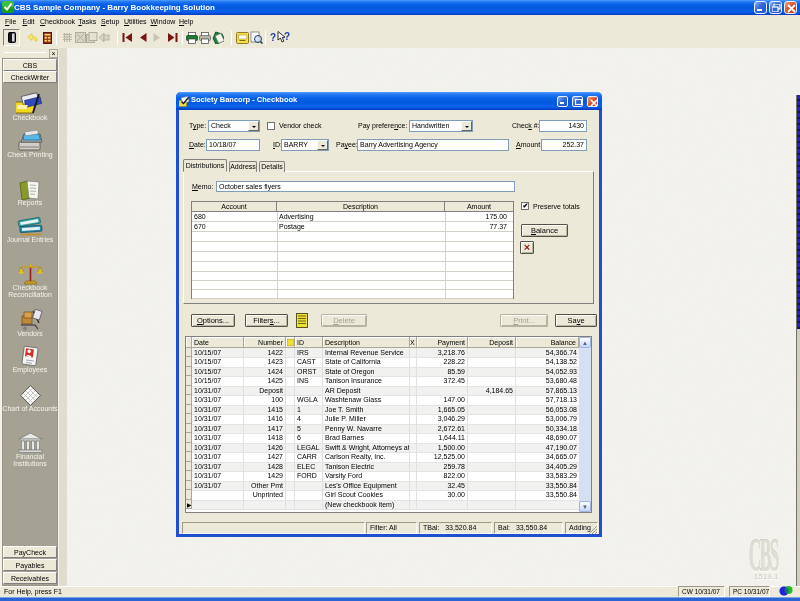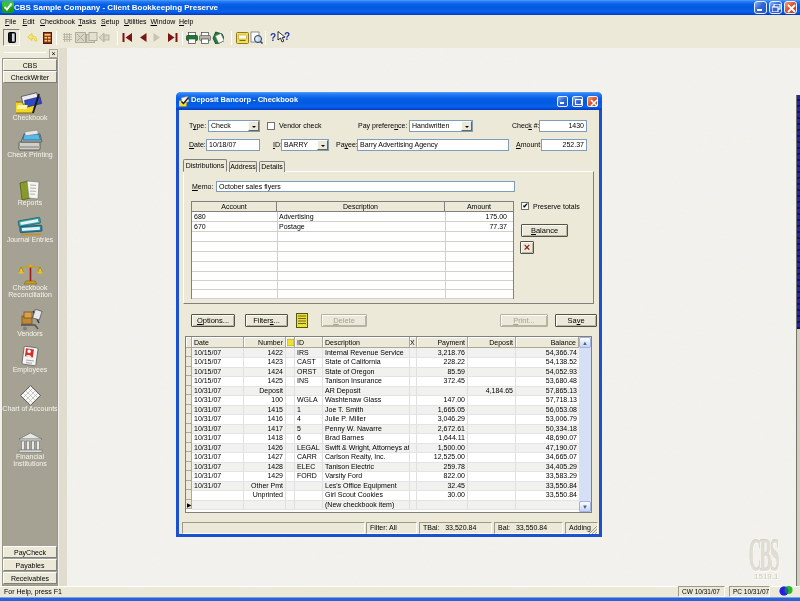--- a/index.html
+++ b/index.html
@@ -96,21 +96,21 @@
 </style>
 </head>
 <body>
 
 <div class="abs" id="titlebar">
   <svg style="left:2px;top:1px;" width="12" height="12" viewBox="0 0 12 12">
       <rect x="0" y="0" width="12" height="12" rx="2" fill="#1B9E1B"></rect>
       <rect x="0" y="0" width="12" height="6" rx="2" fill="#3DBE3D"></rect>
       <path d="M2.5 6 L5 8.5 L9.5 2.5" stroke="#fff" stroke-width="2" fill="none"></path>
     </svg>
-  <span class="ttext">CBS Sample Company - Client Bookkeeping Preserve</span>
+  <span class="ttext">CBS Sample Company - Barry Bookkeeping Solution</span>
   <div class="wbtn" style="left:754px;">
       <div style="position:absolute;left:2px;bottom:2px;width:5px;height:2px;background:#fff;"></div>
     </div>
   <div class="wbtn" style="left:769px;">
       <svg style="left:2px;top:2px;" width="9" height="8">
         <rect x="2" y="0" width="6" height="5" fill="none" stroke="#fff" stroke-width="1.2"></rect>
         <rect x="0" y="3" width="6" height="5" fill="#3467D8" stroke="#fff" stroke-width="1.2"></rect>
       </svg>
     </div>
   <div class="wbtn close" style="left:784px;">
@@ -345,21 +345,21 @@
   <span id="wm2">1519.1</span>
 </div>
 
 <div class="abs" id="win"></div>
 <div class="abs" id="wtitle">
   <svg style="left:3px;top:4px;" width="11" height="11" viewBox="0 0 11 11">
       <rect x="0.5" y="4.5" width="8" height="6" fill="#F2DE3A" stroke="#A08A18" stroke-width="0.6" transform="skewX(-6)"></rect>
       <rect x="2.5" y="1" width="7" height="5.5" fill="#F4F4F0" stroke="#777" stroke-width="0.5" transform="rotate(-12 6 3.5)"></rect>
       <path d="M2.5 5.5 L4.5 7.5 L9.5 1.5" stroke="#1A1A1A" stroke-width="1.3" fill="none"></path>
     </svg>
-  <span class="wtext">Deposit Bancorp - Checkbook</span>
+  <span class="wtext">Society Bancorp - Checkbook</span>
   <div class="wbtn2" style="left:381px;">
       <div style="position:absolute;left:2px;bottom:2px;width:4px;height:2px;background:#fff;"></div>
     </div>
   <div class="wbtn2" style="left:396px;">
       <svg style="left:2px;top:2px;" width="7" height="6">
         <rect x="0.5" y="0.5" width="6" height="5" fill="none" stroke="#fff" stroke-width="1.2"></rect>
       </svg>
     </div>
   <div class="wbtn2 close" style="left:411px;">
       <svg style="left:1.5px;top:1.5px;" width="8" height="8" viewBox="0 0 8 8">

